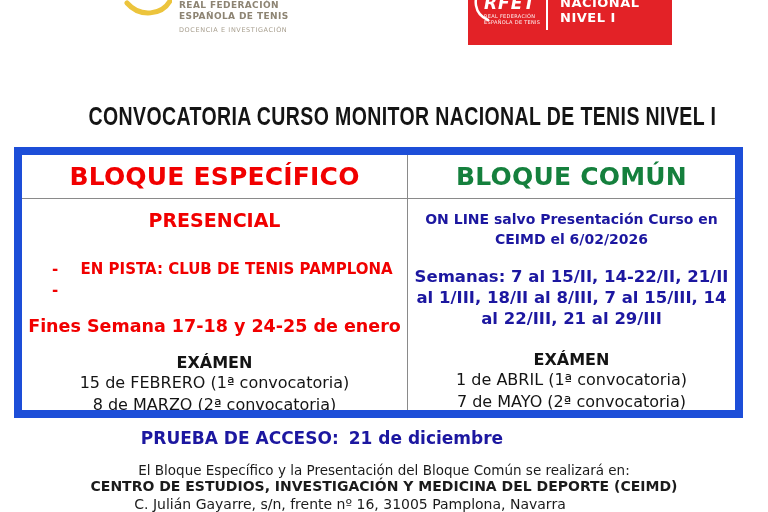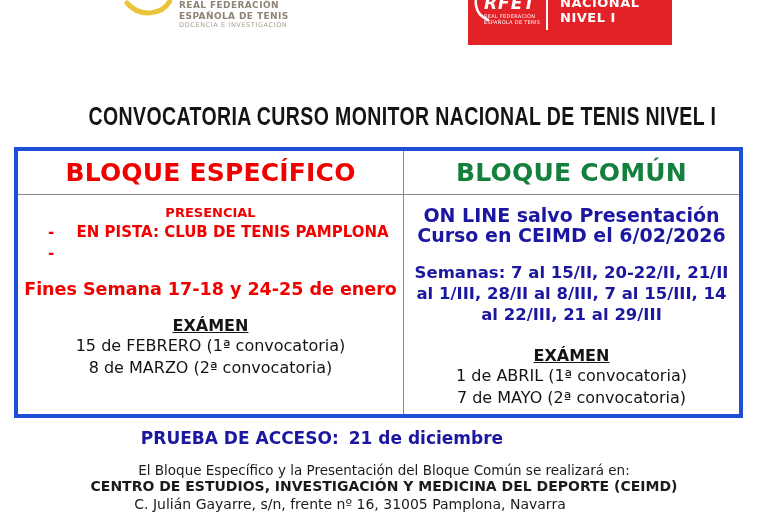--- a/index.html
+++ b/index.html
@@ -9,67 +9,67 @@
     background:#ffffff; font-family:"DejaVu Sans", sans-serif; color:#1b1b1b;
   }
 
   
   .logo { position:absolute; left:124px; top:0; display:flex; align-items:flex-start; }
   .logo-swoosh { margin-top:0; }
   .logo-text { margin-left:7px; }
   .logo-line { font-size:9px; font-weight:bold; letter-spacing:0.4px;
                line-height:10.5px; color:#8d8473; }
   .logo-sub  { font-size:6.5px; font-weight:normal; letter-spacing:0.6px;
-               color:#a79e8e; }
+               color:#a79e8e; margin-top:5px; }
 
   
   .badge { position:absolute; left:468px; top:0; width:204px; height:45px;
            background:#e32227; overflow:hidden; }
   .badge-arc { position:absolute; left:0; top:-16px; }
   .badge-left { position:absolute; left:16px; top:-7px; color:#ffffff; }
   .badge-acronym { font-size:17px; font-weight:bold; font-style:italic; letter-spacing:1px; }
   .badge-tiny { font-size:5px; letter-spacing:0.3px; line-height:6px; opacity:0.95; }
   .badge-divider { position:absolute; left:78px; top:-2px; width:2px; height:32px; background:#ffffff; }
   .badge-right { position:absolute; left:92px; top:-5px; color:#ffffff;
                  font-size:13px; font-weight:bold; line-height:15px; letter-spacing:0.5px; }
 
   
   .doc-title { position:absolute; top:103px; left:0; width:768px; text-align:center;
                font-family:"Liberation Sans", sans-serif; font-weight:bold;
                font-size:25px; line-height:27px; color:#141414; white-space:nowrap; }
   .doc-title-inner { display:inline-block; transform:scaleX(0.78); letter-spacing:0.5px; }
 
   
   .course-table { position:absolute; left:14px; top:147px; width:729px; height:271px;
-                  border:4px solid #1d4ed8; display:grid;
+                  border:8px solid #1d4ed8; display:grid;
                   grid-template-columns:386px 1fr; grid-template-rows:44px 1fr;
                   background:#ffffff; }
   .cell { overflow:hidden; }
   .cell-border-right { border-right:1px solid #8a8a8a; }
   .cell-border-bottom { border-bottom:1px solid #8a8a8a; }
   .th { display:flex; align-items:center; justify-content:center;
         font-weight:bold; font-size:25px; letter-spacing:0.2px; }
   .th-red  { color:#f10000; }
   .th-blue { color:#15803d; }
 
   .body-cell { padding-top:10px; text-align:center; }
   .red  { color:#f10000; }
   .blue { color:#1c17a0; }
 
-  .mode-left { font-size:13px; font-weight:bold; margin-bottom:2px; }
+  .mode-left { font-size:19px; font-weight:bold; margin-bottom:28px; }
   .bullet-row { display:flex; padding:0 6px 0 30px; font-size:15px; line-height:21px; }
   .bullet-marker { font-weight:bold; margin-right:14px; }
   .bullet-text { flex:1; text-align:center; }
   .bullet-bold { font-weight:bold; }
   .weekends { font-size:17.5px; font-weight:bold; margin-top:15px; }
   .exam-block-left { margin-top:17px; }
-  .exam-title { font-size:16px; font-weight:bold; color:#141414;text-decoration:underline; }
+  .exam-title { font-size:16px; font-weight:bold; color:#141414; }
   .exam-date { font-size:16px; line-height:21.5px; color:#141414; }
 
-  .mode-right { font-size:19px; font-weight:bold; line-height:20px; padding:0 10px; }
+  .mode-right { font-size:14px; font-weight:bold; line-height:20px; padding:0 10px; }
   .weeks { font-size:16.5px; font-weight:bold; line-height:21px; margin-top:17px; padding:0 4px; }
   .exam-block-right { margin-top:21px; }
 
   
   .access { position:absolute; top:428px; left:0; width:644px; text-align:center;
             font-size:17px; font-weight:bold; color:#1c17a0; }
   .access-value { margin-left:10px; }
   .note  { position:absolute; top:462px; left:0; width:768px; text-align:center;
            font-size:13.5px; color:#1b1b1b; }
   .venue { position:absolute; top:478px; left:0; width:768px; text-align:center;
@@ -135,21 +135,21 @@
 
       <div class="exam-block-left">
         <div class="exam-title">EXÁMEN</div>
         <div class="exam-date">15 de FEBRERO (1ª convocatoria)</div>
         <div class="exam-date">8 de MARZO (2ª convocatoria)</div>
       </div>
     </div>
 
     <div class="cell body-cell">
       <div class="mode-right blue">ON LINE salvo Presentación Curso en CEIMD el 6/02/2026</div>
-      <div class="weeks blue">Semanas: 7 al 15/II, 20-22/II, 21/II al 1/III, 28/II al 8/III, 7 al 15/III, 14 al 22/III, 21 al 29/III</div>
+      <div class="weeks blue">Semanas: 7 al 15/II, 14-22/II, 21/II al 1/III, 18/II al 8/III, 7 al 15/III, 14 al 22/III, 21 al 29/III</div>
       <div class="exam-block-right">
         <div class="exam-title">EXÁMEN</div>
         <div class="exam-date">1 de ABRIL (1ª convocatoria)</div>
         <div class="exam-date">7 de MAYO (2ª convocatoria)</div>
       </div>
     </div>
   </div>
 
   <div class="access">
     <span>PRUEBA DE ACCESO:</span><span class="access-value">21 de diciembre</span>

